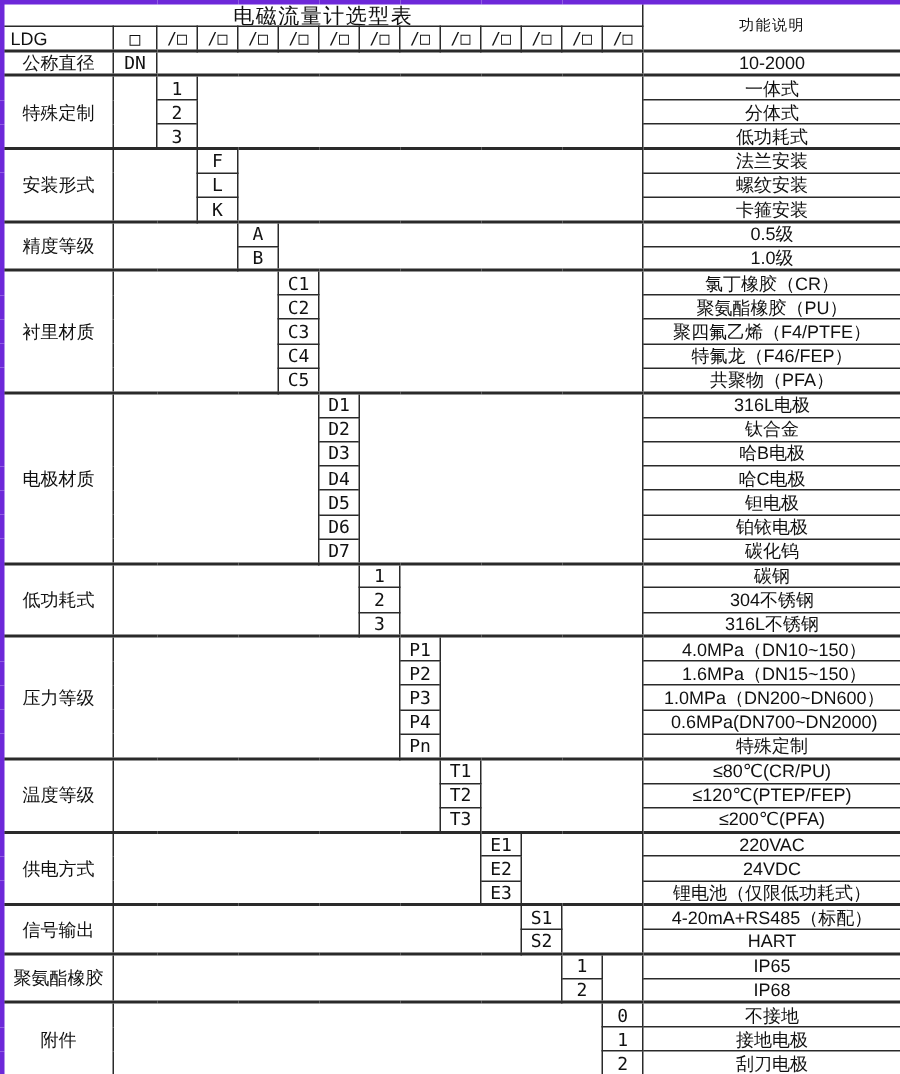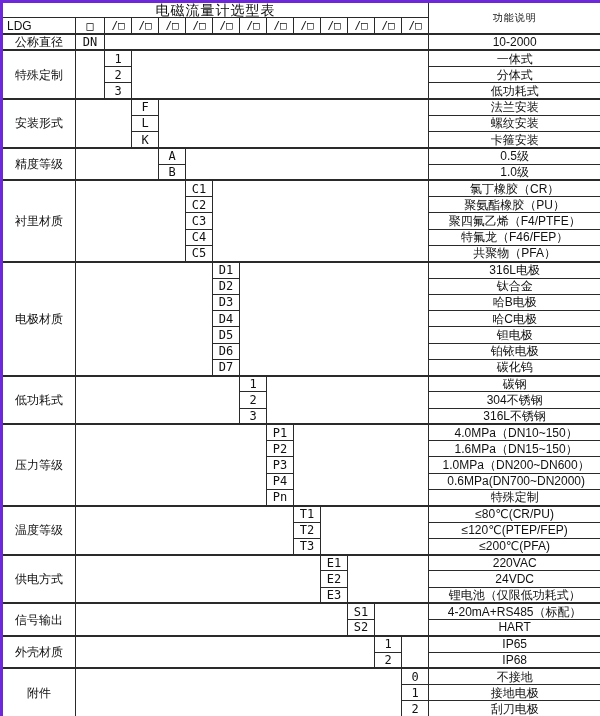--- a/index.html
+++ b/index.html
@@ -237,21 +237,21 @@
           <td colspan="10" rowspan="2" class="empty cat-top"></td>
           <td class="code cat-top">S1</td>
           <td colspan="2" rowspan="2" class="empty cat-top"></td>
           <td class="func cat-top">4-20mA+RS485（标配）</td>
         </tr>
         <tr>
           <td class="code">S2</td>
           <td class="func">HART</td>
         </tr>
         <tr>
-          <td rowspan="2" class="lbl cat-top">外壳材质</td>
+          <td rowspan="2" class="lbl cat-top">聚氨酯橡胶</td>
           <td colspan="11" rowspan="2" class="empty cat-top"></td>
           <td class="code cat-top">1</td>
           <td colspan="1" rowspan="2" class="empty cat-top"></td>
           <td class="func cat-top">IP65</td>
         </tr>
         <tr>
           <td class="code">2</td>
           <td class="func">IP68</td>
         </tr>
         <tr>

